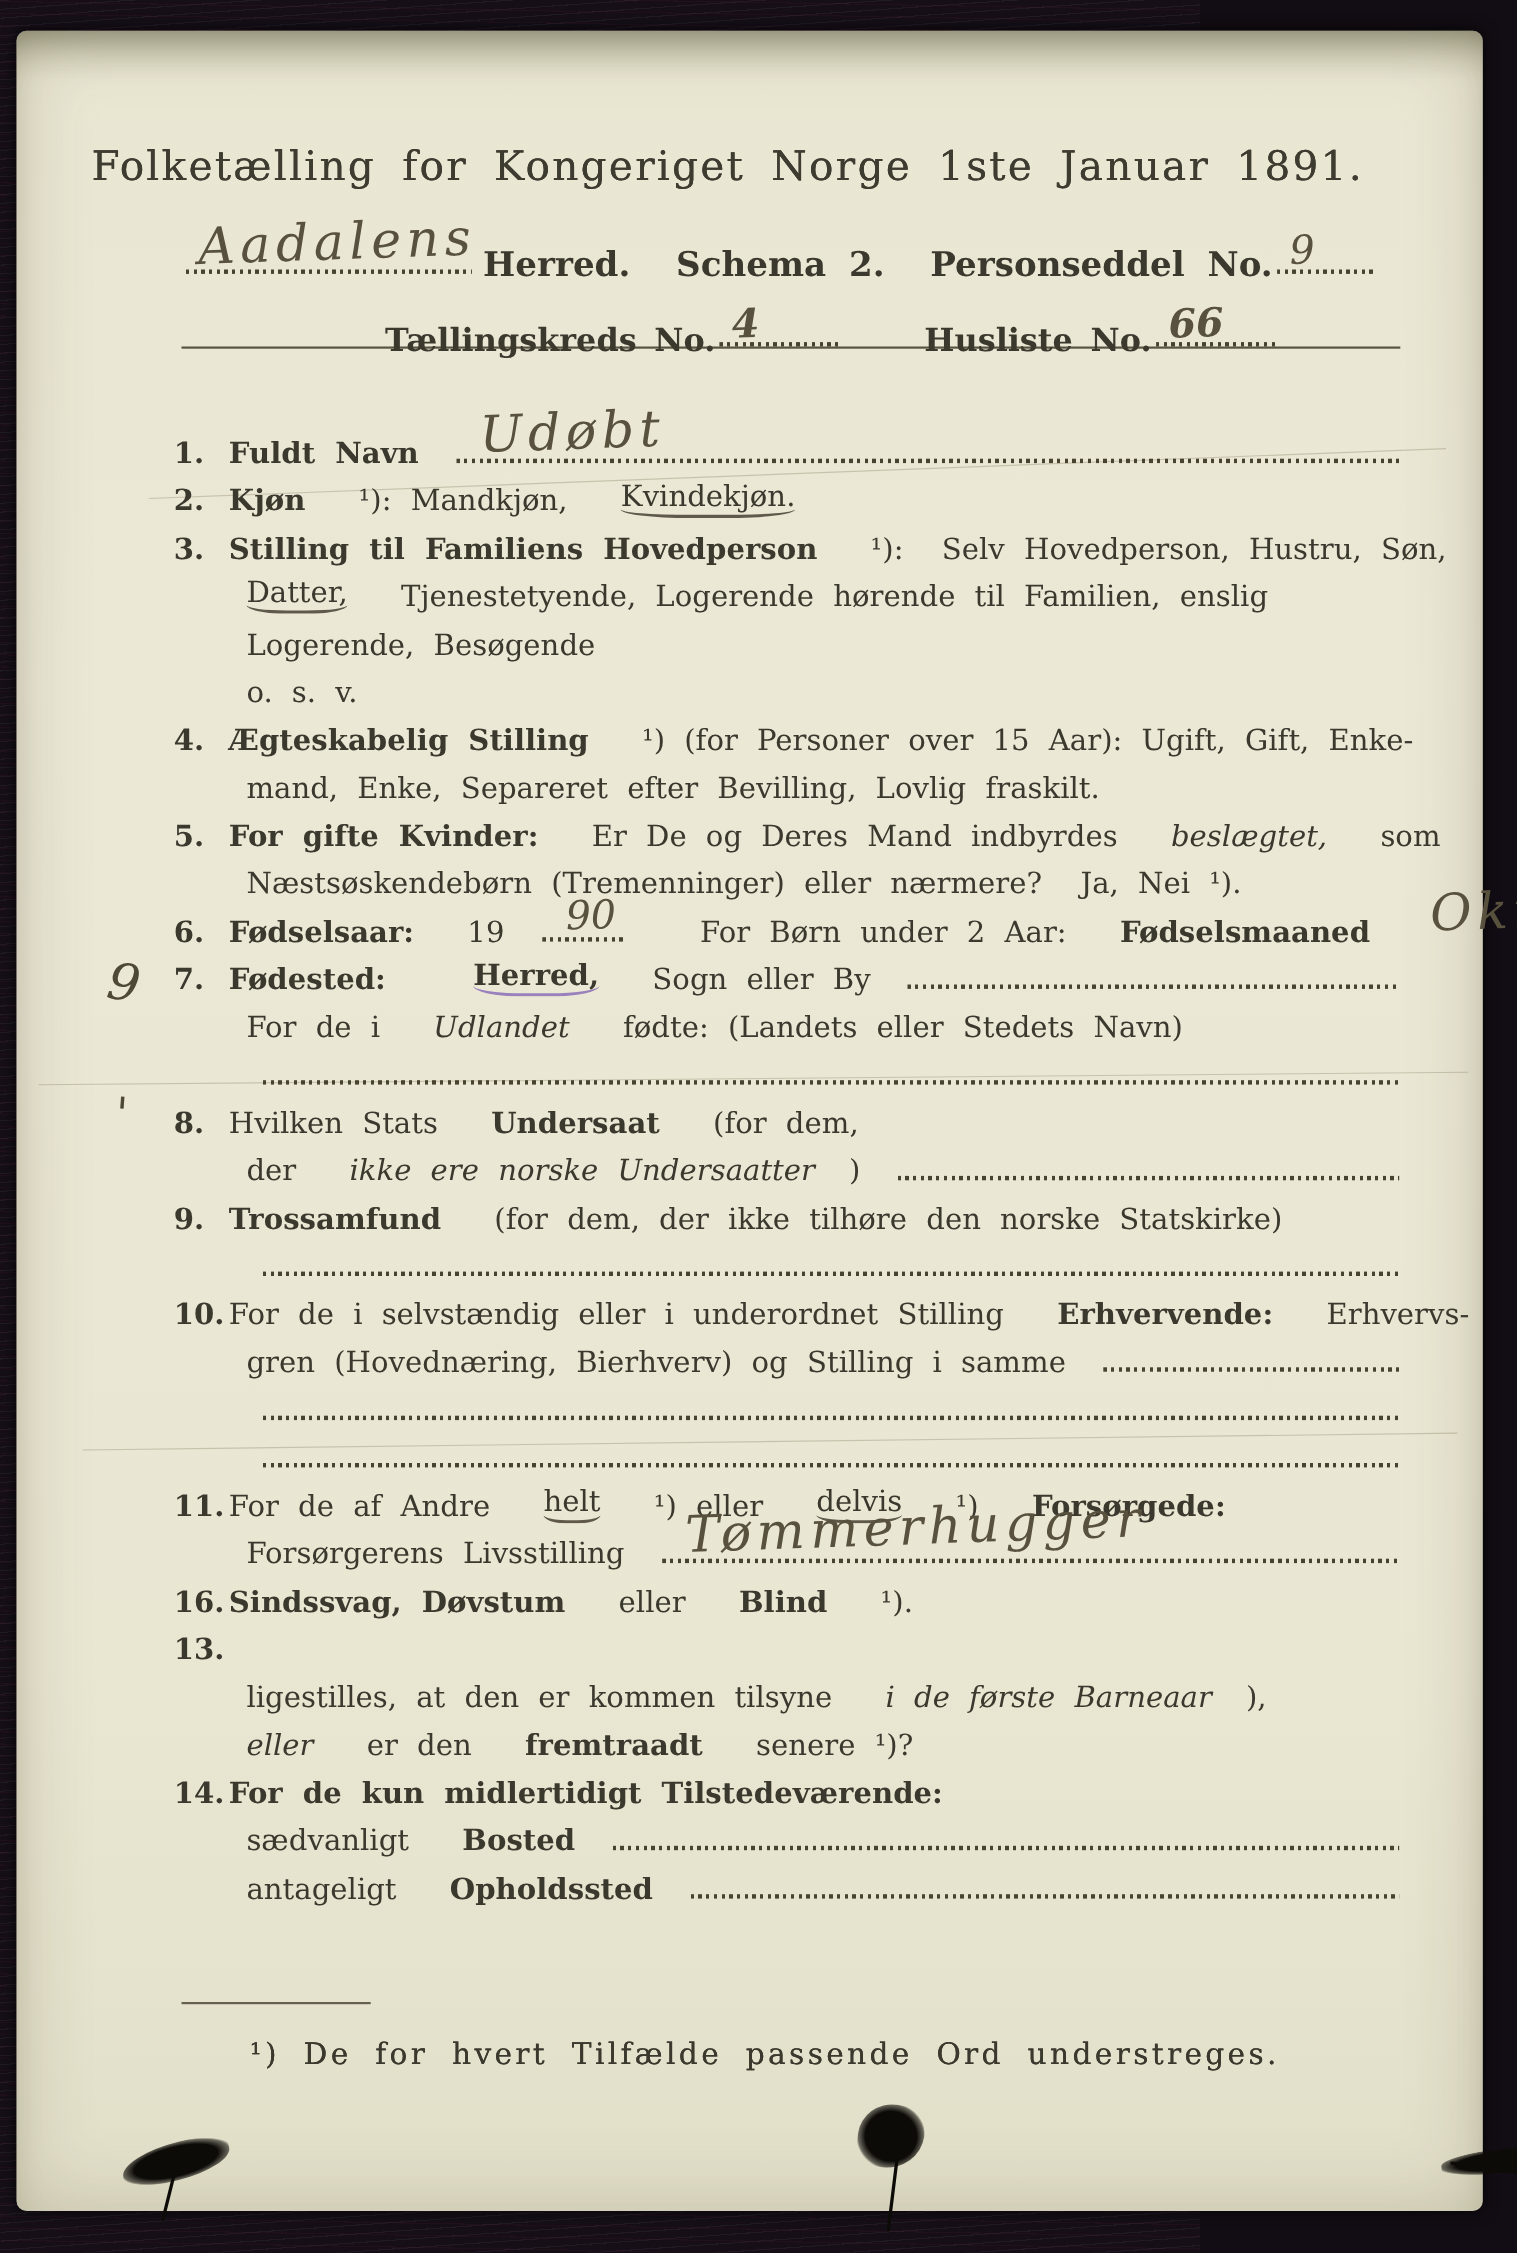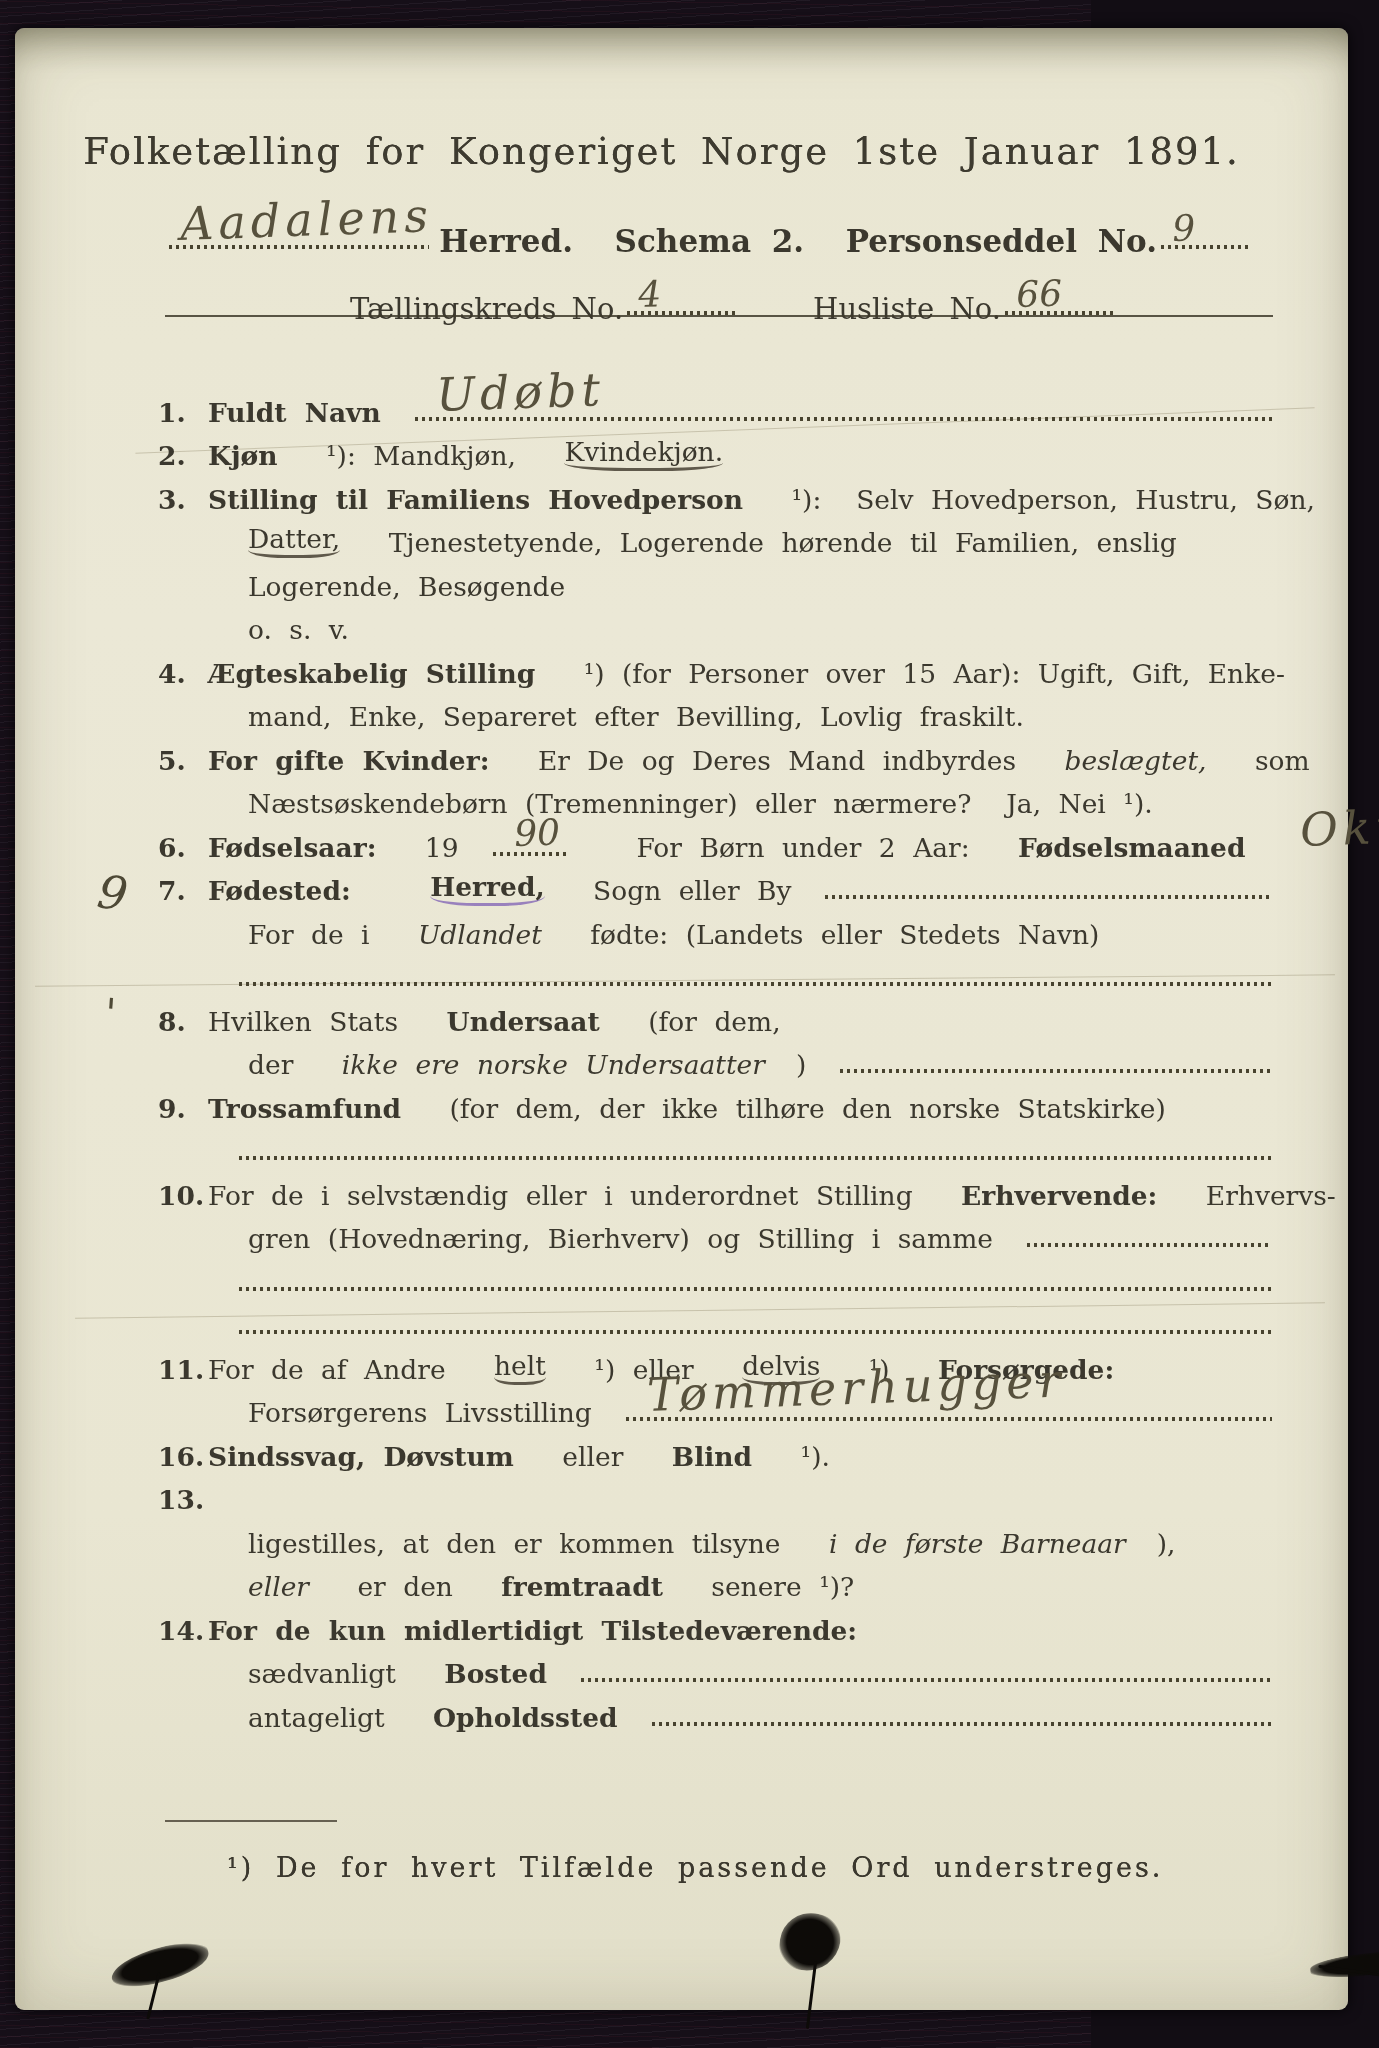--- a/index.html
+++ b/index.html
@@ -33,21 +33,21 @@
     position:absolute;left:0;right:40px;top:102px;text-align:center;
     font-size:37px;letter-spacing:2px;word-spacing:10px;color:#3e3b30;
     text-shadow:0 0 .6px #3e3b30;
   }
   .hline2{
     position:absolute;left:150px;right:95px;top:160px;height:70px;
     display:flex;align-items:flex-end;white-space:pre;
   }
   .hline3{
     position:absolute;left:335px;right:95px;top:238px;height:58px;
-    display:flex;align-items:flex-end;white-space:pre;font-size:29px;word-spacing:6px;
+    display:flex;align-items:flex-end;white-space:pre;font-size:29px;word-spacing:6px;font-weight:bold;
   }
   .hdr-bold{font-weight:bold;font-size:31px;line-height:1.05;word-spacing:10px;margin-left:6px;}
   .hdr-reg{font-size:29px;line-height:1.05;}
   .hsp{width:72px;}
   .overdots{
     position:relative;height:4px;align-self:flex-end;margin:0 4px 9px 4px;
     background:repeating-linear-gradient(90deg,#48432f 0 3px,transparent 3px 7px);
   }
   .od-district{width:340px;}
   .od-sheet{width:115px;}
@@ -59,21 +59,21 @@
     font-family:"DejaVu Serif","Liberation Serif",serif;
     font-style:italic;color:#57513d;font-size:36px;line-height:1;
     transform:rotate(-2deg);transform-origin:left bottom;
   }
   .hand.big{font-size:46px;letter-spacing:5px;}
   
   .form{position:absolute;left:135px;top:356px;width:1125px;}
   .row{display:flex;align-items:flex-end;height:43.5px;font-size:26.5px;word-spacing:9px;white-space:pre;}
   .row span{line-height:1.08;}
   .num{flex:none;width:50px;font-weight:bold;padding-left:8px;}
-  .row.cont .body{margin-left:40px;}
+  .row.cont .body{margin-left:16px;}
   .row.answer .body{margin-left:28px;}
   .body{display:flex;align-items:flex-end;flex:1;white-space:pre;min-width:0;gap:31px;}
   .b{font-weight:bold;}
   .i{font-style:italic;}
   .u-hand{border-bottom:3px solid rgba(70,64,50,.85);padding-bottom:1px;border-radius:40%/8px;}
   .u-violet{border-bottom:3.5px solid rgba(125,95,180,.75);padding-bottom:1px;border-radius:40%/10px;font-weight:bold;}
   .leader{
     position:relative;flex:1 1 auto;height:4px;align-self:flex-end;margin:0 3px 7px 3px;
     background:repeating-linear-gradient(90deg,#48432f 0 3px,transparent 3px 7px);
   }

